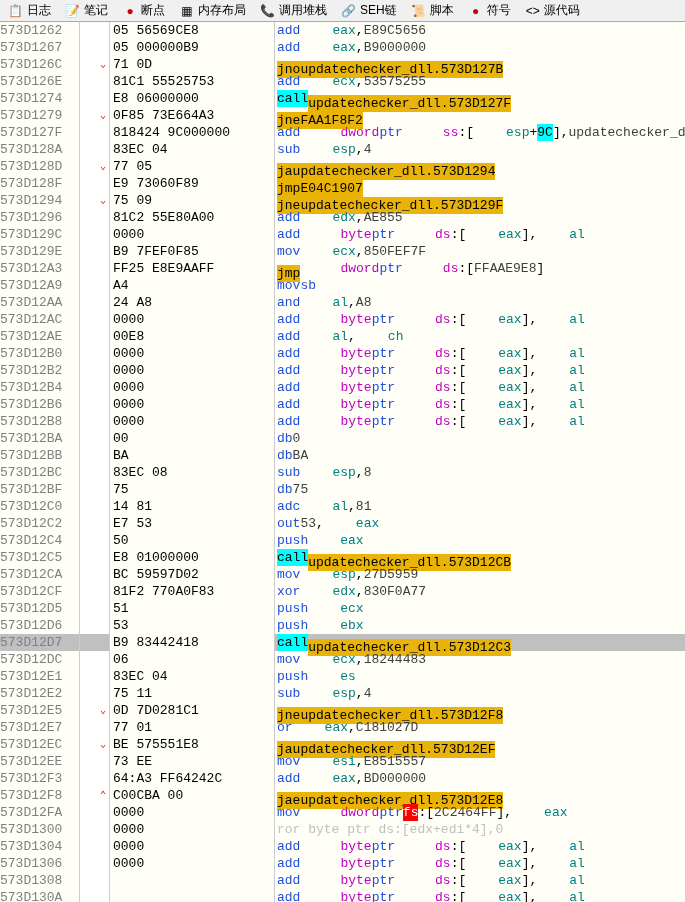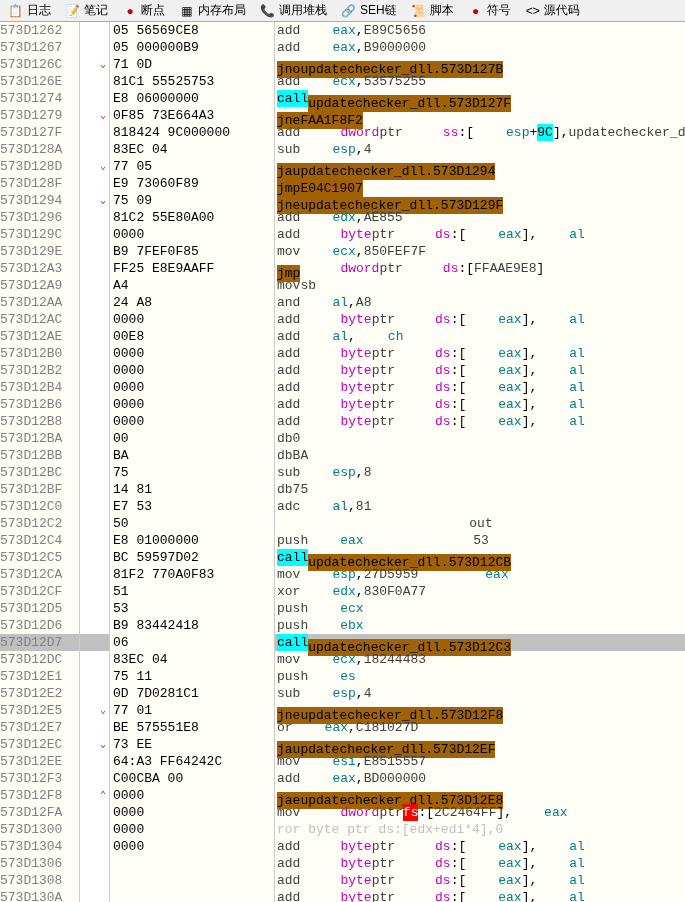--- a/index.html
+++ b/index.html
@@ -12,26 +12,26 @@
 .col-gutter { width: 30px; }
 .col-bytes { width: 165px; background: #fffff8; }
 .col-asm { flex: 1; background: #fffff8; overflow: hidden; white-space: nowrap; }
 .row { height: 17px; line-height: 17px; display: flex; align-items: center; }
 .row-sel { background: #c0c0c0 !important; text-align: center; }
 .addr { color: #808080; }
 .bytes { color: #000; padding-left: 3px; }
 .gut { display: flex; justify-content: flex-end; align-items: center; padding-right: 3px; }
 .arrow-down { color: #c00; font-size: 10px; }
 .arrow-up { color: #c00; font-size: 10px; }
-.mnem { color: #404040; }
+.mnem { color: #1d4ed8; }
 .reg { color: #008080; padding-left: 32px; }
 .imm { color: #404040; }
 .seg { color: #c000c0; padding-left: 40px; }
 .punct { color: #000; }
-.hl-yellow { background: #a16207; margin-top: 9px; }
+.hl-yellow { background: #eab308; margin-top: 9px; }
 .hl-cyan { background: #00ffff; color: #000; }
 .hl-red { background: #ff0000; color: #fff; }
 .faded { color: #c0c0c0; }
 .col-sep { border-right: 1px solid #ccc; }
 </style>
 </head>
 <body>
 
 <div class="toolbar">
   <div class="tool-btn">
@@ -215,20 +215,21 @@
       <div class="row bytes">24 A8</div>
       <div class="row bytes">0000</div>
       <div class="row bytes">00E8</div>
       <div class="row bytes">0000</div>
       <div class="row bytes">0000</div>
       <div class="row bytes">0000</div>
       <div class="row bytes">0000</div>
       <div class="row bytes">0000</div>
       <div class="row bytes">00</div>
       <div class="row bytes">BA</div>
+      <div class="row bytes">83EC 08</div>
       <div class="row bytes">75</div>
       <div class="row bytes">14 81</div>
       <div class="row bytes">E7 53</div>
       <div class="row bytes">50</div>
       <div class="row bytes">E8 01000000</div>
       <div class="row bytes">BC 59597D02</div>
       <div class="row bytes">81F2 770A0F83</div>
       <div class="row bytes">51</div>
       <div class="row bytes">53</div>
       <div class="row bytes">B9 83442418</div>
@@ -437,21 +438,21 @@
       <div class="row" style="padding-left: 2px;">
         <span class="mnem">db </span>
         <span class="imm">75</span>
       </div>
       <div class="row" style="padding-left: 2px;">
         <span class="mnem">adc </span>
         <span class="reg">al</span>
         <span class="punct">,</span>
         <span class="imm">81</span>
       </div>
-      <div class="row" style="padding-left: 2px; flex-direction: column;">
+      <div class="row" style="padding-left: 2px;">
         <span class="mnem">out </span>
         <span class="imm">53</span>
         <span class="punct">,</span>
         <span class="reg">eax</span>
       </div>
       <div class="row" style="padding-left: 2px;">
         <span class="mnem">push </span>
         <span class="reg">eax</span>
       </div>
       <div class="row" style="padding-left: 2px;">

